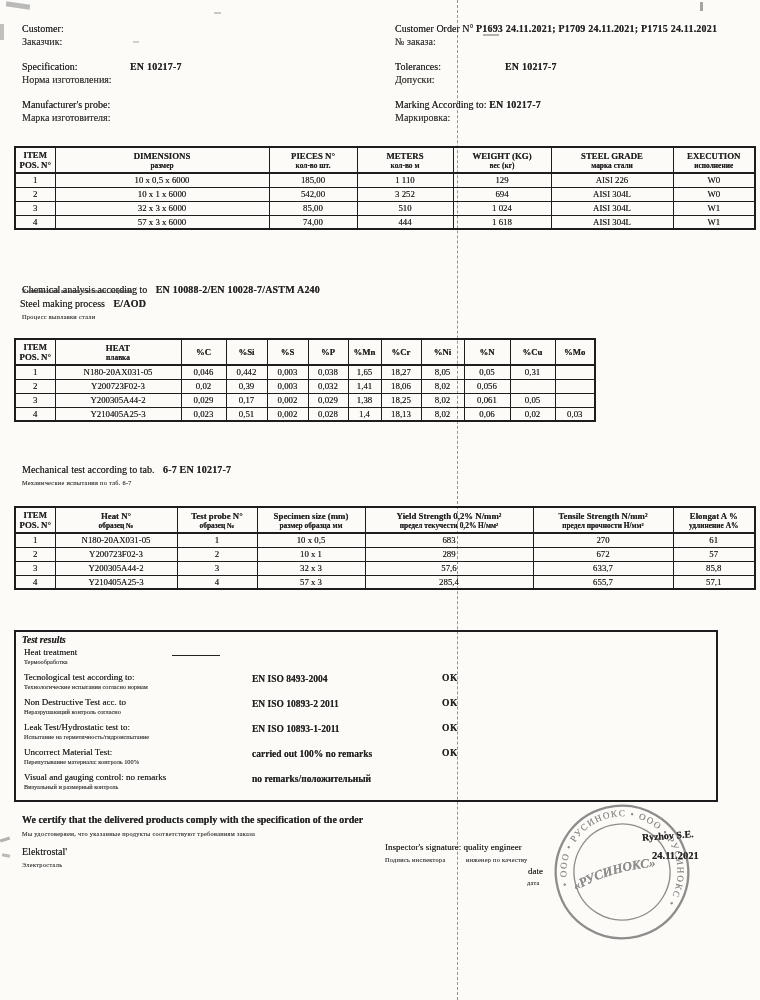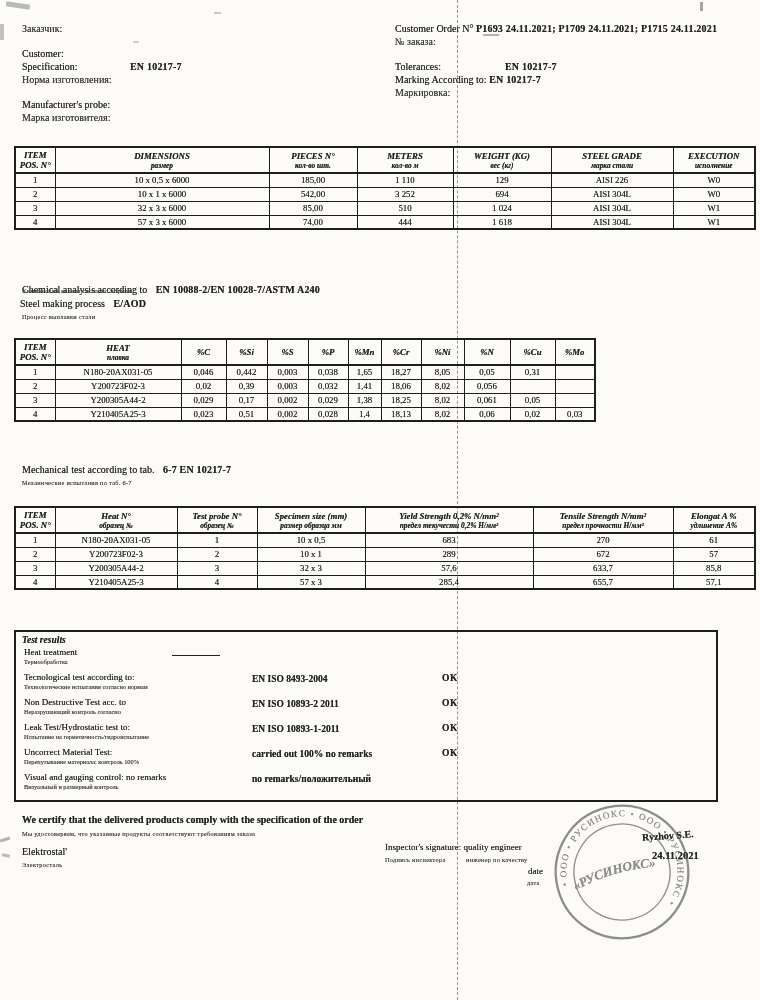--- a/index.html
+++ b/index.html
@@ -22,21 +22,21 @@
   .hval.abs2{position:absolute;left:110px;top:0;}
   .rulab{color:#3c3c3c;filter:blur(.15px);}
   
   table{border-collapse:collapse;table-layout:fixed;position:absolute;background:transparent;}
   table,th,td{border:1px solid #1d1d1d;}
   table{border-width:2px;}
   th{border-bottom-width:2px;padding:2px 1px;vertical-align:middle;}
   .hen{font-weight:bold;font-size:8.8px;line-height:10px;}
   .hru{font-weight:bold;font-size:7.4px;line-height:9px;}
   td{font-size:8.8px;height:14px;text-align:center;padding:0 1px;white-space:nowrap;overflow:hidden;}
-  th{text-align:center;font-style:italic;}
+  th{text-align:center;}
   #tbl-dim{left:14px;top:146px;width:740px;}
   #tbl-chem{left:14px;top:338px;width:580px;}
   #tbl-mech{left:14px;top:506px;width:740px;}
   
   .note{position:absolute;font-size:10px;line-height:12px;white-space:nowrap;}
   .note .hval{margin-left:6px;}
   .tiny-ru{position:absolute;font-size:6.3px;color:#4c4c4c;letter-spacing:.3px;filter:blur(.25px);white-space:nowrap;}
   
   .tr-box{position:absolute;left:14px;top:630px;width:704px;height:172px;border:2px solid #1d1d1d;padding:3px 6px;}
   .tr-title{font-size:9.5px;font-weight:bold;font-style:italic;margin-bottom:2px;}
@@ -61,41 +61,42 @@
   <div class="smudge" style="left:6px;top:3px;width:24px;height:5px;opacity:.45;transform:rotate(8deg);"></div>
   <div class="smudge" style="left:0;top:24px;width:4px;height:16px;opacity:.4;"></div>
   <div class="smudge" style="left:483px;top:34px;width:16px;height:2px;opacity:.5;"></div>
   <div class="smudge" style="left:700px;top:2px;width:3px;height:9px;opacity:.6;"></div>
   <div class="smudge" style="left:214px;top:12px;width:7px;height:2px;opacity:.35;"></div>
   <div class="smudge" style="left:133px;top:41px;width:6px;height:2px;opacity:.3;"></div>
   <div class="smudge" style="left:0px;top:838px;width:10px;height:3px;opacity:.5;transform:rotate(-18deg);"></div>
   <div class="smudge" style="left:2px;top:854px;width:8px;height:3px;opacity:.45;transform:rotate(12deg);"></div>
 
   <div class="hcol h-left">
+    <div class="hline">Customer:</div>
     <div class="hline rulab gap">Заказчик:</div>
-    <div class="hline">Customer:</div>
     <div class="hline">
       <span>Specification:</span>
       <span class="hval abs1">EN 10217-7</span>
     </div>
     <div class="hline rulab gap">Норма изготовления:</div>
     <div class="hline">Manufacturer's probe:</div>
     <div class="hline rulab">Марка изготовителя:</div>
   </div>
 
   <div class="hcol h-right">
     <div class="hline">
       <span>Customer Order N°</span>
       <span class="hval">P1693 24.11.2021; P1709 24.11.2021; P1715 24.11.2021</span>
     </div>
     <div class="hline rulab gap">№ заказа:</div>
     <div class="hline">
       <span>Tolerances:</span>
       <span class="hval abs2">EN 10217-7</span>
     </div>
+    <div class="hline rulab gap">Допуски:</div>
     <div class="hline">
       <span>Marking According to:</span>
       <span class="hval">EN 10217-7</span>
     </div>
     <div class="hline rulab">Маркировка:</div>
   </div>
 
   <table id="tbl-dim">
     <colgroup>
       <col style="width:40px">

